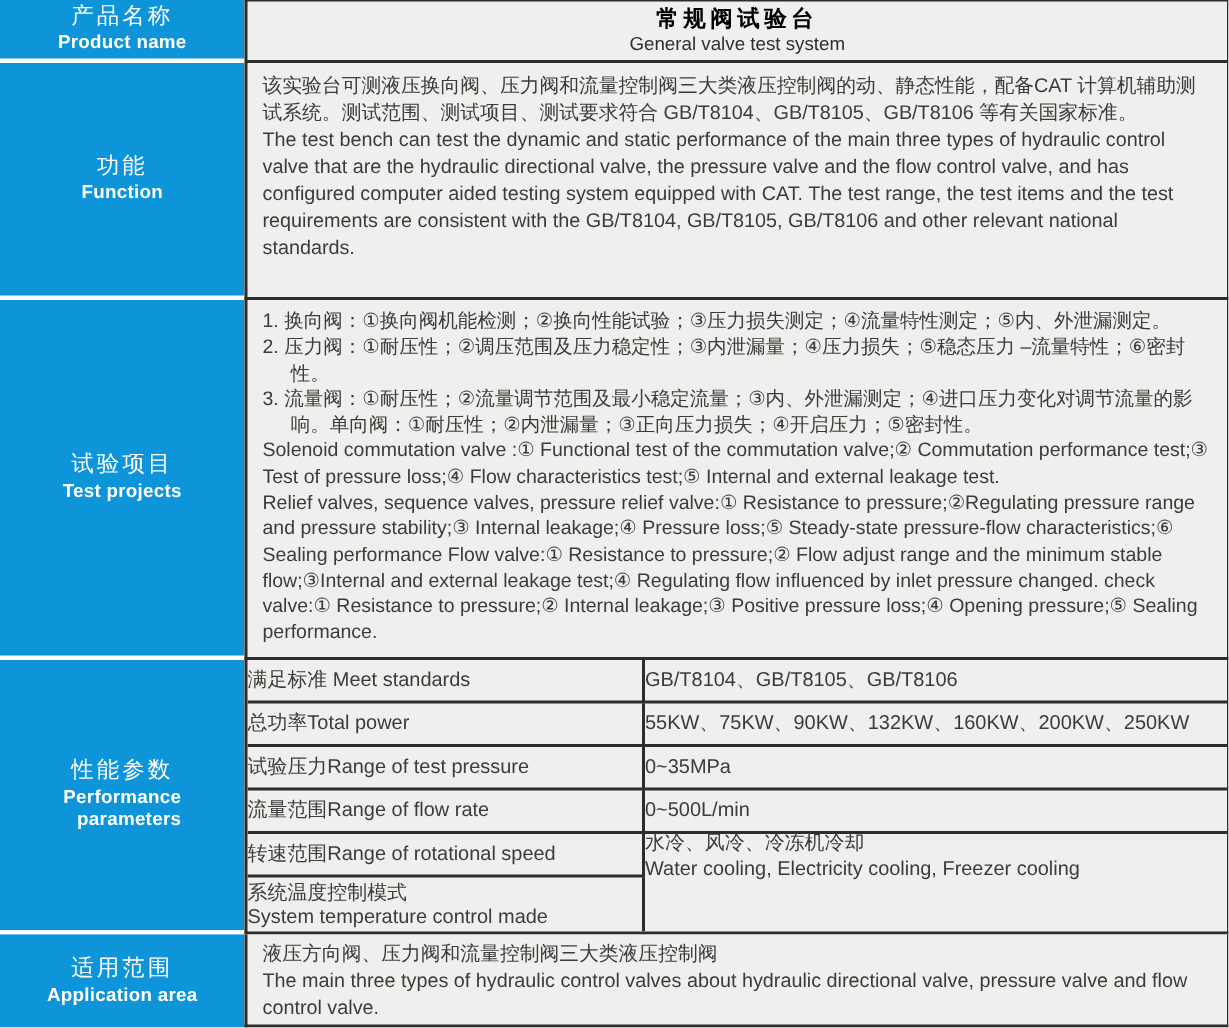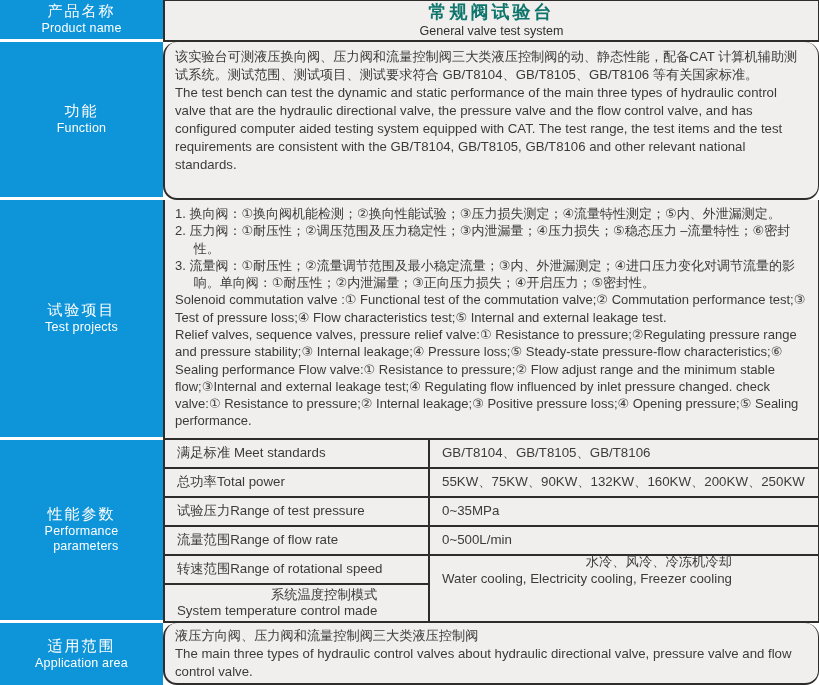--- a/index.html
+++ b/index.html
@@ -23,66 +23,65 @@
     display: flex;
     flex-direction: column;
     align-items: center;
     justify-content: center;
     text-align: right;
     border-bottom: 3px solid #ffffff;
     line-height: 1.25;
   }
   .cell-head.last { border-bottom: none; }
   .head-zh { font-size: 15px; letter-spacing: 2px; }
-  .head-en { font-size: 12.5px; letter-spacing: 0.2px; }
+  .head-en { font-size: 12.5px; letter-spacing: 0.2px; font-weight: bold; }
   
   .cell-content {
     background: #f0efed;
     color: #3c3b39;
     border-left: 2px solid #2e2d2b;
     border-right: 1px solid #2e2d2b;
     border-bottom: 2px solid #2e2d2b;
     overflow: hidden;
   }
   .cell-content.first { border-top: 1px solid #2e2d2b; }
   
   .title-cell {
     display: flex;
     flex-direction: column;
     align-items: center;
     justify-content: center;
     line-height: 1.2;
   }
-  .title-zh { font-size: 18px; font-weight: bold; letter-spacing: 3px; color: #0f766e; }
+  .title-zh { font-size: 15px; font-weight: bold; letter-spacing: 3px; color: #000000; }
   .title-en { font-size: 12.5px; color: #2f2e2c; }
   
-  .text-cell { padding: 6px 10px 4px 10px; font-size: 13.2px; line-height: 1.36; border-radius: 14px; }
+  .text-cell { padding: 6px 10px 4px 10px; font-size: 13.2px; line-height: 1.36; }
   .text-cell p { margin: 0; }
   
   .projects-cell { padding: 5px 10px 2px 10px; font-size: 13px; line-height: 1.33; }
   .projects-cell p.hang { padding-left: 1.45em; text-indent: -1.45em; }
   
   .perf-cell { padding: 0; }
   .perf-grid {
     display: grid;
     width: 100%;
     height: 100%;
     grid-template-columns: 265px 1fr;
     grid-template-rows: 29px 29px 29px 29px 29px 1fr;
   }
   .p-cell {
     display: flex;
     align-items: center;
-    padding-left: 12px;
+    padding-left: 0;
     padding-right: 6px;
     font-size: 13.3px;
     line-height: 1.22;
     border-bottom: 2px solid #2e2d2b;
     white-space: pre-line;
-    text-align: right;
   }
   .p-param { border-right: 2px solid #2e2d2b; }
   .p-last { border-bottom: none; }
 </style>
 </head>
 <body>
 
 <div class="page">
 
   <div class="cell-head">

